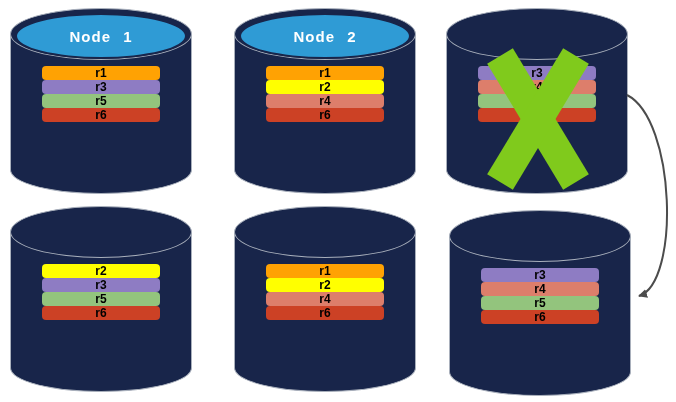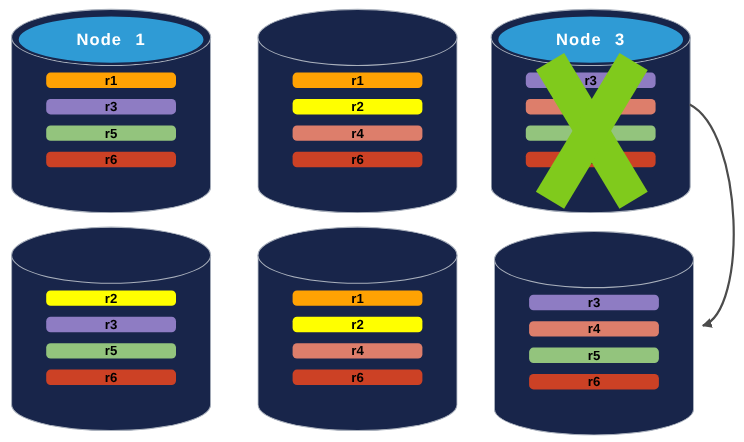--- a/index.html
+++ b/index.html
@@ -28,21 +28,21 @@
     background:#2F9BD5;border:2px solid #18254A;border-radius:50%;
     box-sizing:border-box;
     display:flex;align-items:center;justify-content:center;
   }
   .node-label{
     color:#ffffff;font-size:15px;font-weight:bold;
     letter-spacing:1px;word-spacing:7px;
   }
   .bars{position:absolute;left:32px;top:58px;width:118px;}
   .bar{
-    height:14px;border-radius:4px;margin-bottom:10px;
+    height:14px;border-radius:4px;margin-bottom:0;
     display:flex;align-items:flex-end;justify-content:center;
   }
   .bar span{color:#000;font-size:12px;font-weight:bold;line-height:14px;}
 
   
   .x-overlay{position:absolute;left:36px;top:40px;overflow:visible;pointer-events:none;}
   .arrow-layer{position:absolute;left:0;top:0;pointer-events:none;}
 </style>
 </head>
 <body>
@@ -67,42 +67,42 @@
         </div>
       <div class="bar" style="background: rgb(204, 65, 37);">
           <span>r6</span>
         </div>
     </div>
   </div>
 
   <div class="node" style="left:234px;top:8px">
     <div class="cyl-body"></div>
     <div class="cyl-top-rim"></div>
+    <div class="cyl-top">
+      <span class="node-label">Node 2</span>
+    </div>
     <div class="bars">
       <div class="bar" style="background: rgb(255, 162, 3);">
           <span>r1</span>
         </div>
       <div class="bar" style="background: rgb(255, 255, 0);">
           <span>r2</span>
         </div>
       <div class="bar" style="background: rgb(221, 126, 107);">
           <span>r4</span>
         </div>
       <div class="bar" style="background: rgb(204, 65, 37);">
           <span>r6</span>
         </div>
     </div>
   </div>
 
   <div class="node" style="left:446px;top:8px">
     <div class="cyl-body"></div>
     <div class="cyl-top-rim"></div>
-    <div class="cyl-top">
-      <span class="node-label">Node 3</span>
-    </div>
     <div class="bars">
       <div class="bar" style="background: rgb(142, 124, 195);">
           <span>r3</span>
         </div>
       <div class="bar" style="background: rgb(221, 126, 107);">
           <span>r4</span>
         </div>
       <div class="bar" style="background: rgb(147, 196, 125);">
           <span>r5</span>
         </div>

